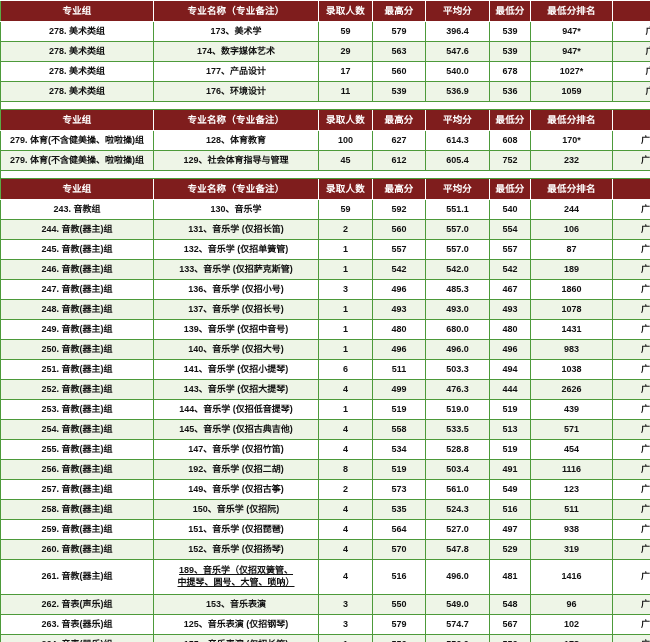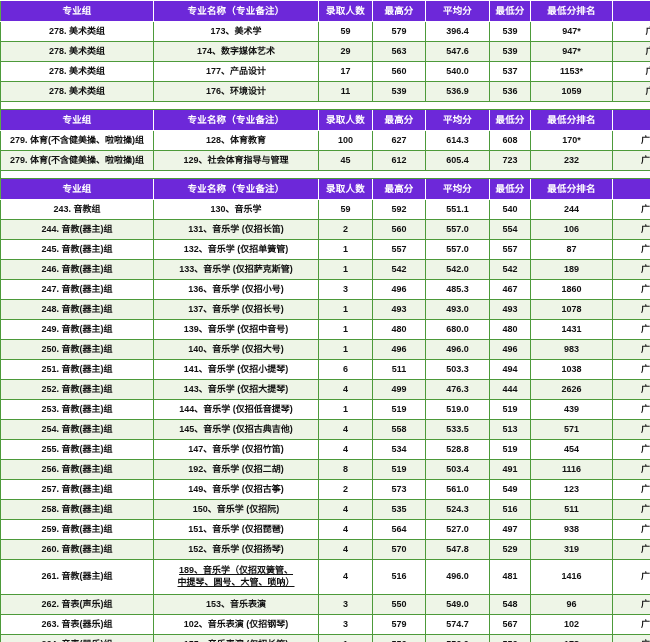--- a/index.html
+++ b/index.html
@@ -41,21 +41,21 @@
     line-height: 1.28;
     text-align: center;
     vertical-align: middle;
     padding: 2px 1px;
     font-weight: bold;
     letter-spacing: 0px;
     white-space: normal;
     word-break: keep-all;
   }
   tr.header-row th {
-    background: #6d28d9;
+    background: #7f1d1d;
     color: #ffffff;
     height: 16px;
     border: 1px solid #ffffff;
     border-left-color: #ffffff;
     border-right-color: #ffffff;
     font-size: 9.5px;
     letter-spacing: 0.2px;
   }
   tr.header-row th:first-child { border-left: 1px solid #5aab45; }
   tr.header-row th:last-child  { border-right: 1px solid #5aab45; }
@@ -125,22 +125,22 @@
           <td class="num">539</td>
           <td class="num">947*</td>
           <td>广州校区石牌校园</td>
         </tr>
         <tr class="data-row">
           <td>278. 美术类组</td>
           <td>177、产品设计</td>
           <td class="num">17</td>
           <td class="num">560</td>
           <td class="num">540.0</td>
-          <td class="num">537</td>
-          <td class="num">1153*</td>
+          <td class="num">678</td>
+          <td class="num">1027*</td>
           <td>广州校区石牌校园</td>
         </tr>
         <tr class="data-row alt">
           <td>278. 美术类组</td>
           <td>176、环境设计</td>
           <td class="num">11</td>
           <td class="num">539</td>
           <td class="num">536.9</td>
           <td class="num">536</td>
           <td class="num">1059</td>
@@ -168,21 +168,21 @@
           <td class="num">608</td>
           <td class="num">170*</td>
           <td>广州校区大学城校园</td>
         </tr>
         <tr class="data-row alt">
           <td>279. 体育(不含健美操、啦啦操)组</td>
           <td>129、社会体育指导与管理</td>
           <td class="num">45</td>
           <td class="num">612</td>
           <td class="num">605.4</td>
-          <td class="num">723</td>
+          <td class="num">752</td>
           <td class="num">232</td>
           <td>广州校区大学城校园</td>
         </tr>
         <tr class="spacer-row">
           <td colspan="8"></td>
         </tr>
         <tr class="header-row">
           <th>专业组</th>
           <th>专业名称（专业备注）</th>
           <th>录取人数</th>
@@ -387,21 +387,21 @@
           <td>153、音乐表演</td>
           <td class="num">3</td>
           <td class="num">550</td>
           <td class="num">549.0</td>
           <td class="num">548</td>
           <td class="num">96</td>
           <td>广州校区大学城校园</td>
         </tr>
         <tr class="data-row">
           <td>263. 音表(器乐)组</td>
-          <td>102、音乐表演 (仅招钢琴)</td>
+          <td>125、音乐表演 (仅招钢琴)</td>
           <td class="num">3</td>
           <td class="num">579</td>
           <td class="num">574.7</td>
           <td class="num">567</td>
           <td class="num">102</td>
           <td>广州校区大学城校园</td>
         </tr>
         <tr class="data-row alt">
           <td>264. 音表(器乐)组</td>
           <td>155、音乐表演 (仅招长笛)</td>

